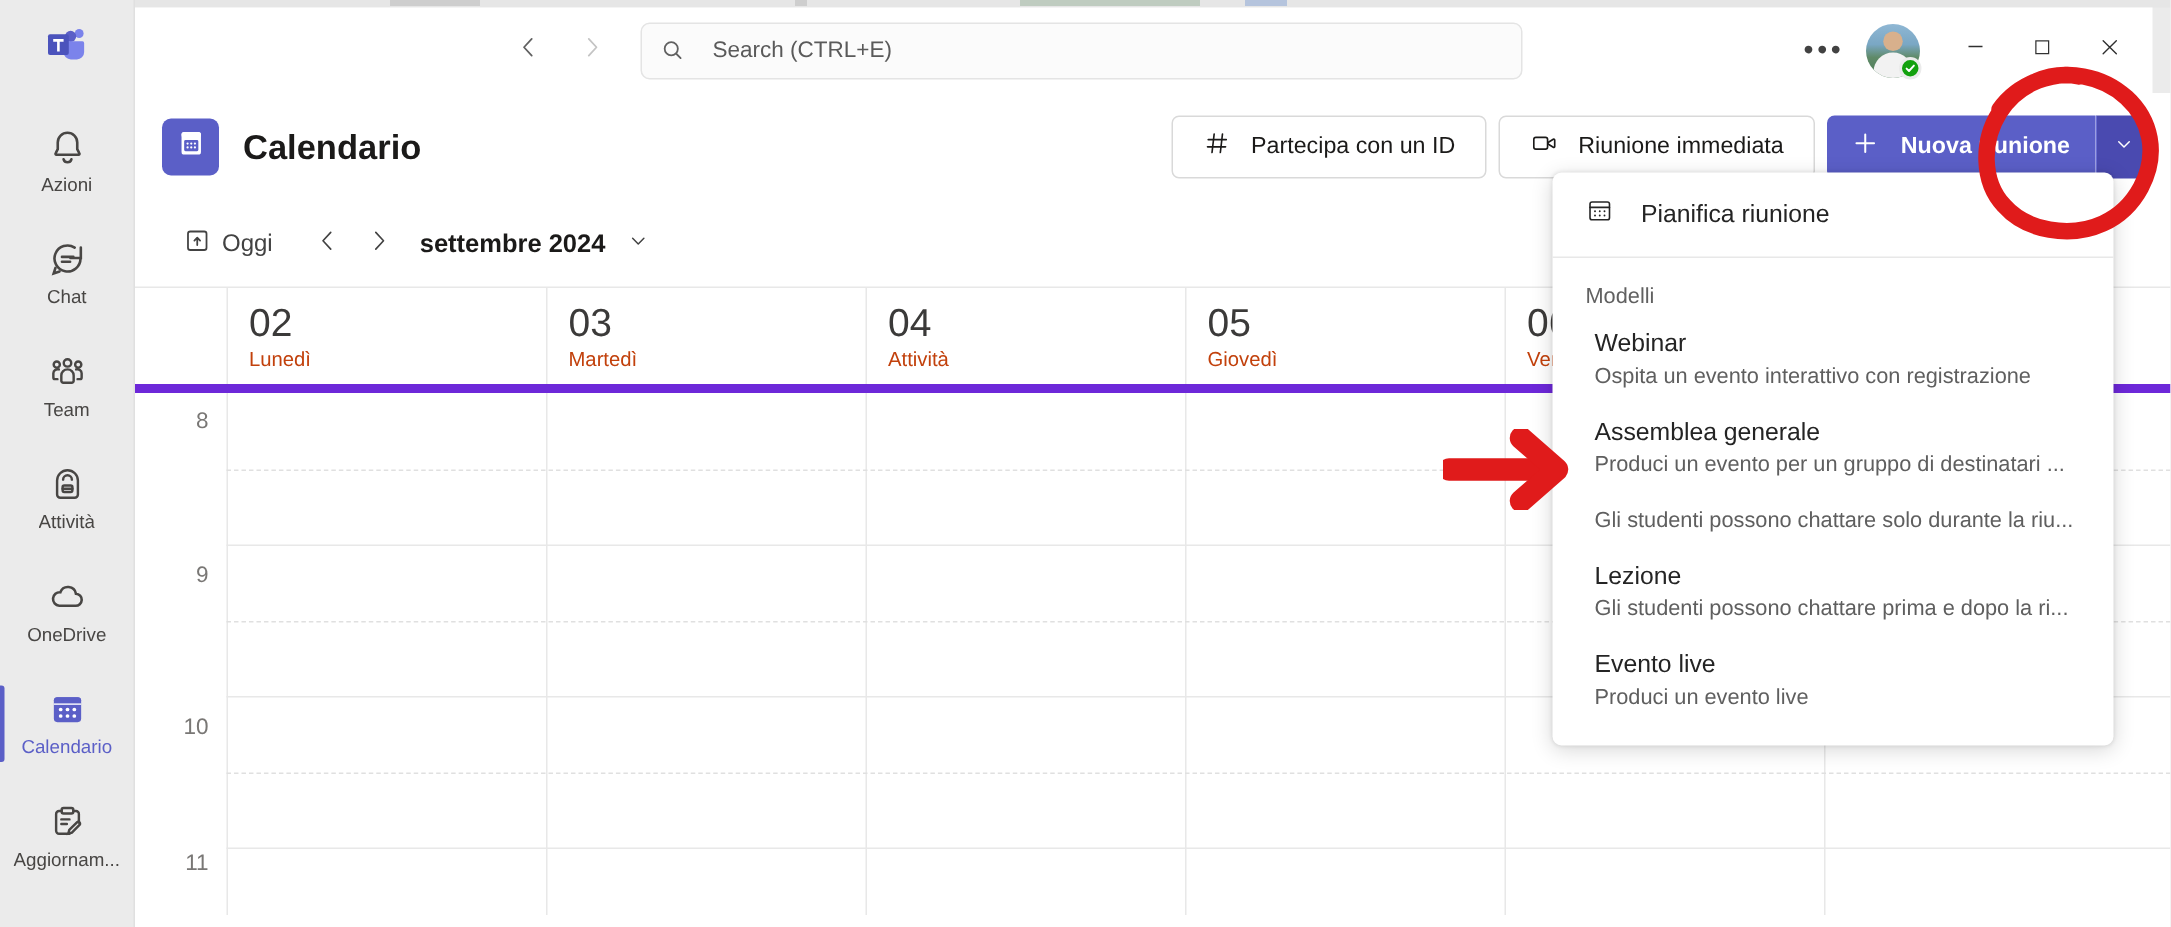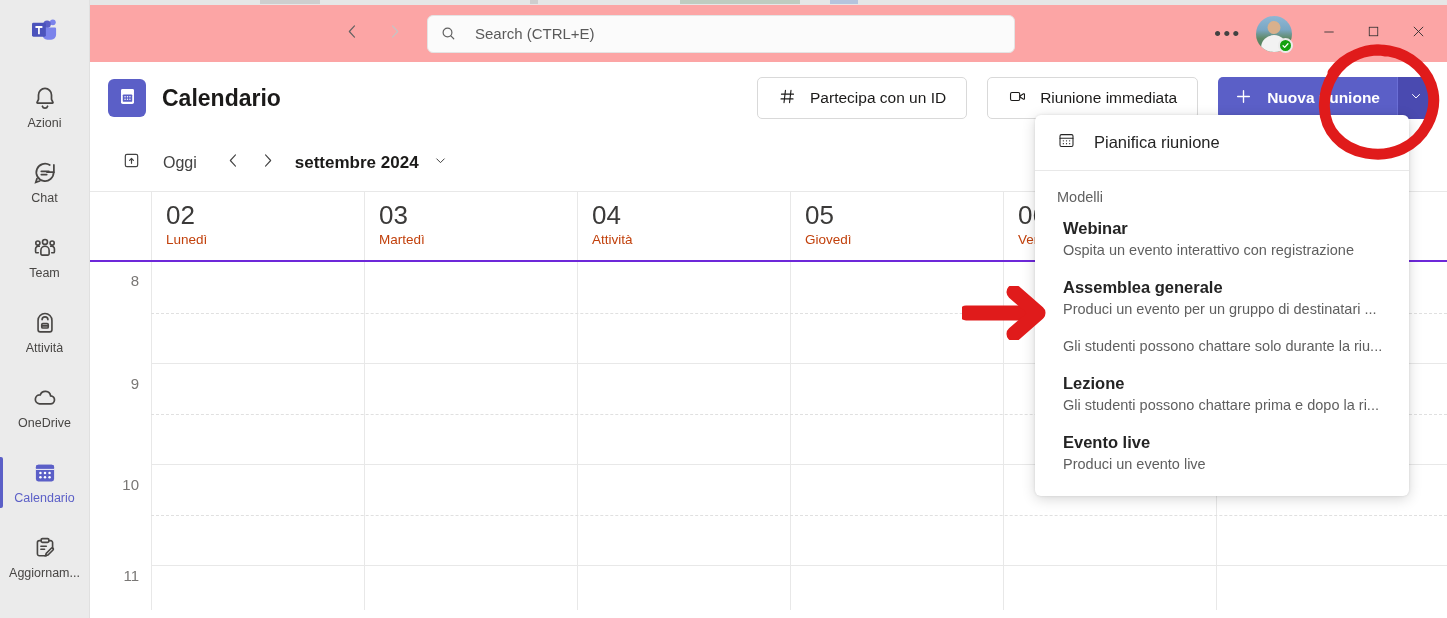--- a/index.html
+++ b/index.html
@@ -45,22 +45,22 @@
     content: ""; position: absolute; left: 0; top: 12px; bottom: 12px;
     width: 3px; border-radius: 0 2px 2px 0; background: #5b5fc7;
   }
   .rail-more {
     height: 54px; display: flex; align-items: center; justify-content: center;
     color: #484644; font-size: 20px; letter-spacing: 3px; line-height: 10px;
   }
 
   
   .titlebar {
-    position: absolute; left: 90px; top: 5px; right: 0; height: 57px;
-    background: #fca5a5; display: flex; align-items: center;
+    position: absolute; left: 90px; top: 5px; right: 12px; height: 57px;
+    background: #ffffff; display: flex; align-items: center;
   }
   .navbtn {
     width: 34px; height: 34px; display: flex; align-items: center; justify-content: center;
     color: #616161; cursor: pointer;
   }
   .navbtn.disabled { color: #c4c4c4; }
   .nav-group { display: flex; align-items: center; margin-left: 245px; gap: 8px; }
   .searchbar {
     width: 588px; height: 38px; margin-left: 16px;
     background: #fbfbfb; border: 1px solid #e4e4e4; border-radius: 6px;
@@ -109,21 +109,21 @@
     position: relative; height: 72px; display: flex; align-items: center;
     padding: 0 14px 0 18px;
   }
   .cal-title-group { display: flex; align-items: center; gap: 16px; }
   .cal-badge {
     width: 38px; height: 38px; border-radius: 6px; background: #5b5fc7;
     display: flex; align-items: center; justify-content: center;
   }
   .cal-badge svg { width: 21px; height: 21px; color: #fff; }
   .cal-title { font-size: 23px; font-weight: bold; color: #1b1a19; }
-  .cal-actions { margin-left: auto; display: flex; align-items: center; gap: 20px; }
+  .cal-actions { margin-left: auto; display: flex; align-items: center; gap: 8px; }
   .btn {
     height: 42px; border-radius: 5px; display: flex; align-items: center;
     gap: 13px; padding: 0 20px; font-size: 15.5px; cursor: pointer;
     background: #fff; border: 1px solid #d9d9d9; color: #1b1a19; white-space: nowrap;
   }
   .btn svg { width: 19px; height: 19px; flex: none; }
   .btn-split { display: flex; align-items: stretch; height: 42px; }
   .btn-primary {
     background: #5b5fc7; color: #fff; border: none; border-radius: 5px 0 0 5px;
     display: flex; align-items: center; gap: 14px; padding: 0 17px 0 16px;
@@ -136,37 +136,37 @@
     color: #fff; cursor: pointer; border-left: 1px solid #6b6fd6;
   }
   .btn-caret svg { width: 14px; height: 14px; }
 
   
   .cal-toolbar {
     height: 58px; display: flex; align-items: center; padding-left: 32px;
     border-bottom: 1px solid #e8e8e8;
   }
   .today-btn {
-    display: flex; align-items: center; gap: 22px; cursor: pointer;
+    display: flex; align-items: center; gap: 7px; cursor: pointer;
     color: #424242; font-size: 16px; padding-right: 20px;
   }
   .today-btn svg { width: 19px; height: 19px; }
   .arrow-btn {
     width: 34px; height: 34px; display: flex; align-items: center; justify-content: center;
     color: #424242; cursor: pointer;
   }
   .month-pick {
     display: flex; align-items: center; gap: 14px; margin-left: 10px; cursor: pointer;
   }
   .month-label { font-size: 17px; font-weight: bold; color: #1b1a19; }
   .month-pick svg { width: 15px; height: 15px; color: #424242; }
 
   
   .dayhead {
-    display: flex; height: 70px; border-bottom: 2px solid #6d28d9;
+    display: flex; height: 70px; border-bottom: 6px solid #6d28d9;
     padding-left: 61px;
   }
   .daycol-h {
     width: 213px; flex: none; border-left: 1px solid #e8e8e8;
     padding: 8px 0 0 14px;
   }
   .daycol-h .dnum { font-size: 26px; color: #3b3a39; line-height: 31px; font-weight: normal; }
   .daycol-h .dname { font-size: 13.5px; color: #c2410c; margin-top: 1px; }
 
   
@@ -190,21 +190,21 @@
   }
   .menu-item-top {
     display: flex; align-items: center; gap: 18px;
     padding: 10px 0 10px 22px; cursor: pointer;
   }
   .menu-item-top svg { width: 19px; height: 19px; color: #242424; flex: none; }
   .menu-item-top .mt { font-size: 16.5px; color: #242424; }
   .menu-sep { height: 1px; background: #e8e8e8; margin: 6px 0 0; }
   .menu-section { font-size: 14.5px; color: #616161; padding: 18px 0 4px 22px; }
   .tpl { padding: 8px 22px 8px 28px; cursor: pointer; }
-  .tpl .t { font-size: 16.5px; font-weight: bold; color: #242424; line-height: 22px; }
+  .tpl .t { font-size: 16.5px; font-weight: normal; color: #242424; line-height: 22px; }
   .tpl .d {
     font-size: 14.5px; color: #5f5f5f; line-height: 20px; margin-top: 1px;
     white-space: nowrap; overflow: hidden;
   }
 
   
   .anno { position: absolute; z-index: 60; pointer-events: none; }
   .anno-circle { left: 1315px; top: 44px; }
   .anno-arrow { left: 962px; top: 286px; }
 </style>

